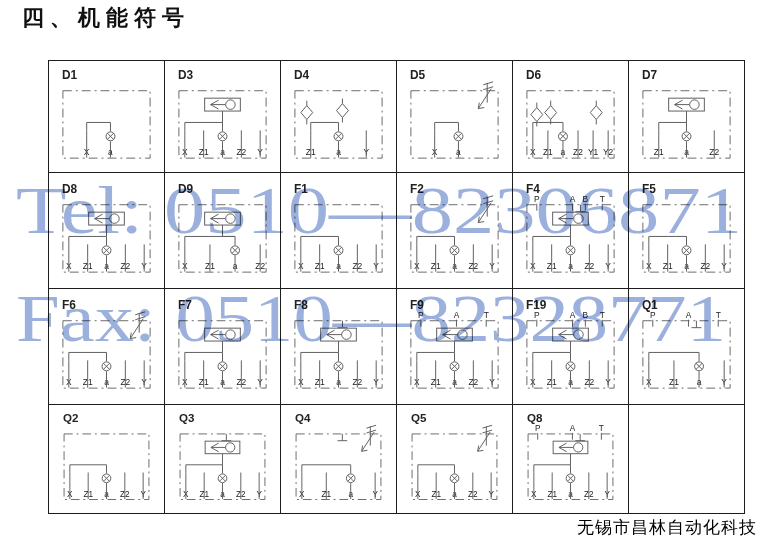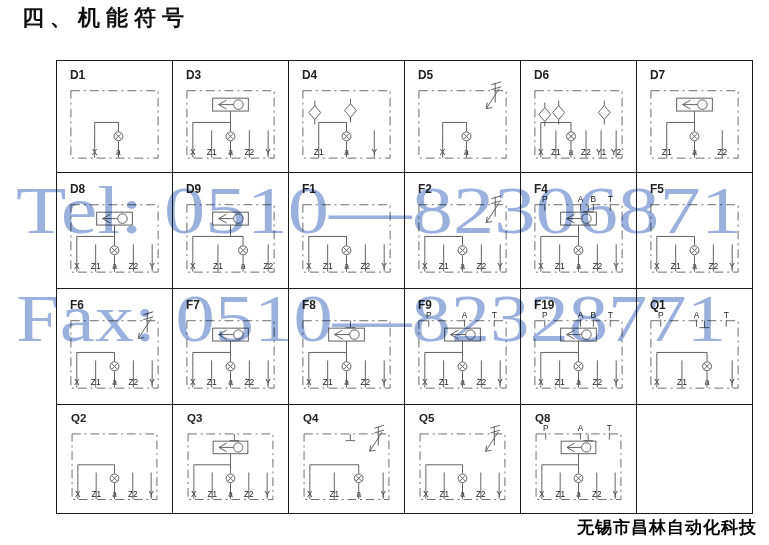--- a/index.html
+++ b/index.html
@@ -5,40 +5,40 @@
   html,body{margin:0;padding:0;background:#e8e8e8;}
   #page{
     position:relative;width:769px;height:545px;background:#ffffff;
     font-family:"Liberation Sans",sans-serif;overflow:hidden;
   }
   #title{
     position:absolute;left:22px;top:3px;font-size:22px;font-weight:bold;
     letter-spacing:6px;color:#111;
   }
   #grid{
-    position:absolute;left:56px;top:60px;width:696px;height:453px;
+    position:absolute;left:48px;top:60px;width:696px;height:453px;
     display:grid;grid-template-columns:repeat(6,116px);
     grid-template-rows:112px 116px 116px 109px;
     border-top:1px solid #1c1c1c;border-left:1px solid #1c1c1c;
     z-index:1;
   }
   .cell{
     position:relative;border-right:1px solid #1c1c1c;border-bottom:1px solid #1c1c1c;
     box-sizing:border-box;background:transparent;
   }
   .cell svg{display:block;width:100%;height:100%;}
   #watermark{
     position:absolute;left:0;top:0;width:769px;height:545px;z-index:3;
     pointer-events:none;mix-blend-mode:multiply;
   }
   #watermark text{
     font-family:"Liberation Serif",serif;font-size:67px;opacity:0.85;
   }
   #footer{
-    position:absolute;right:12px;top:516px;font-size:17px;font-weight:bold;
+    position:absolute;right:12px;top:516px;font-size:17px;font-weight:normal;
     color:#000;z-index:2;letter-spacing:1px;
   }
 </style>
 </head>
 <body>
 
 <div id="page">
 
   <div id="title">四、机能符号</div>
 

